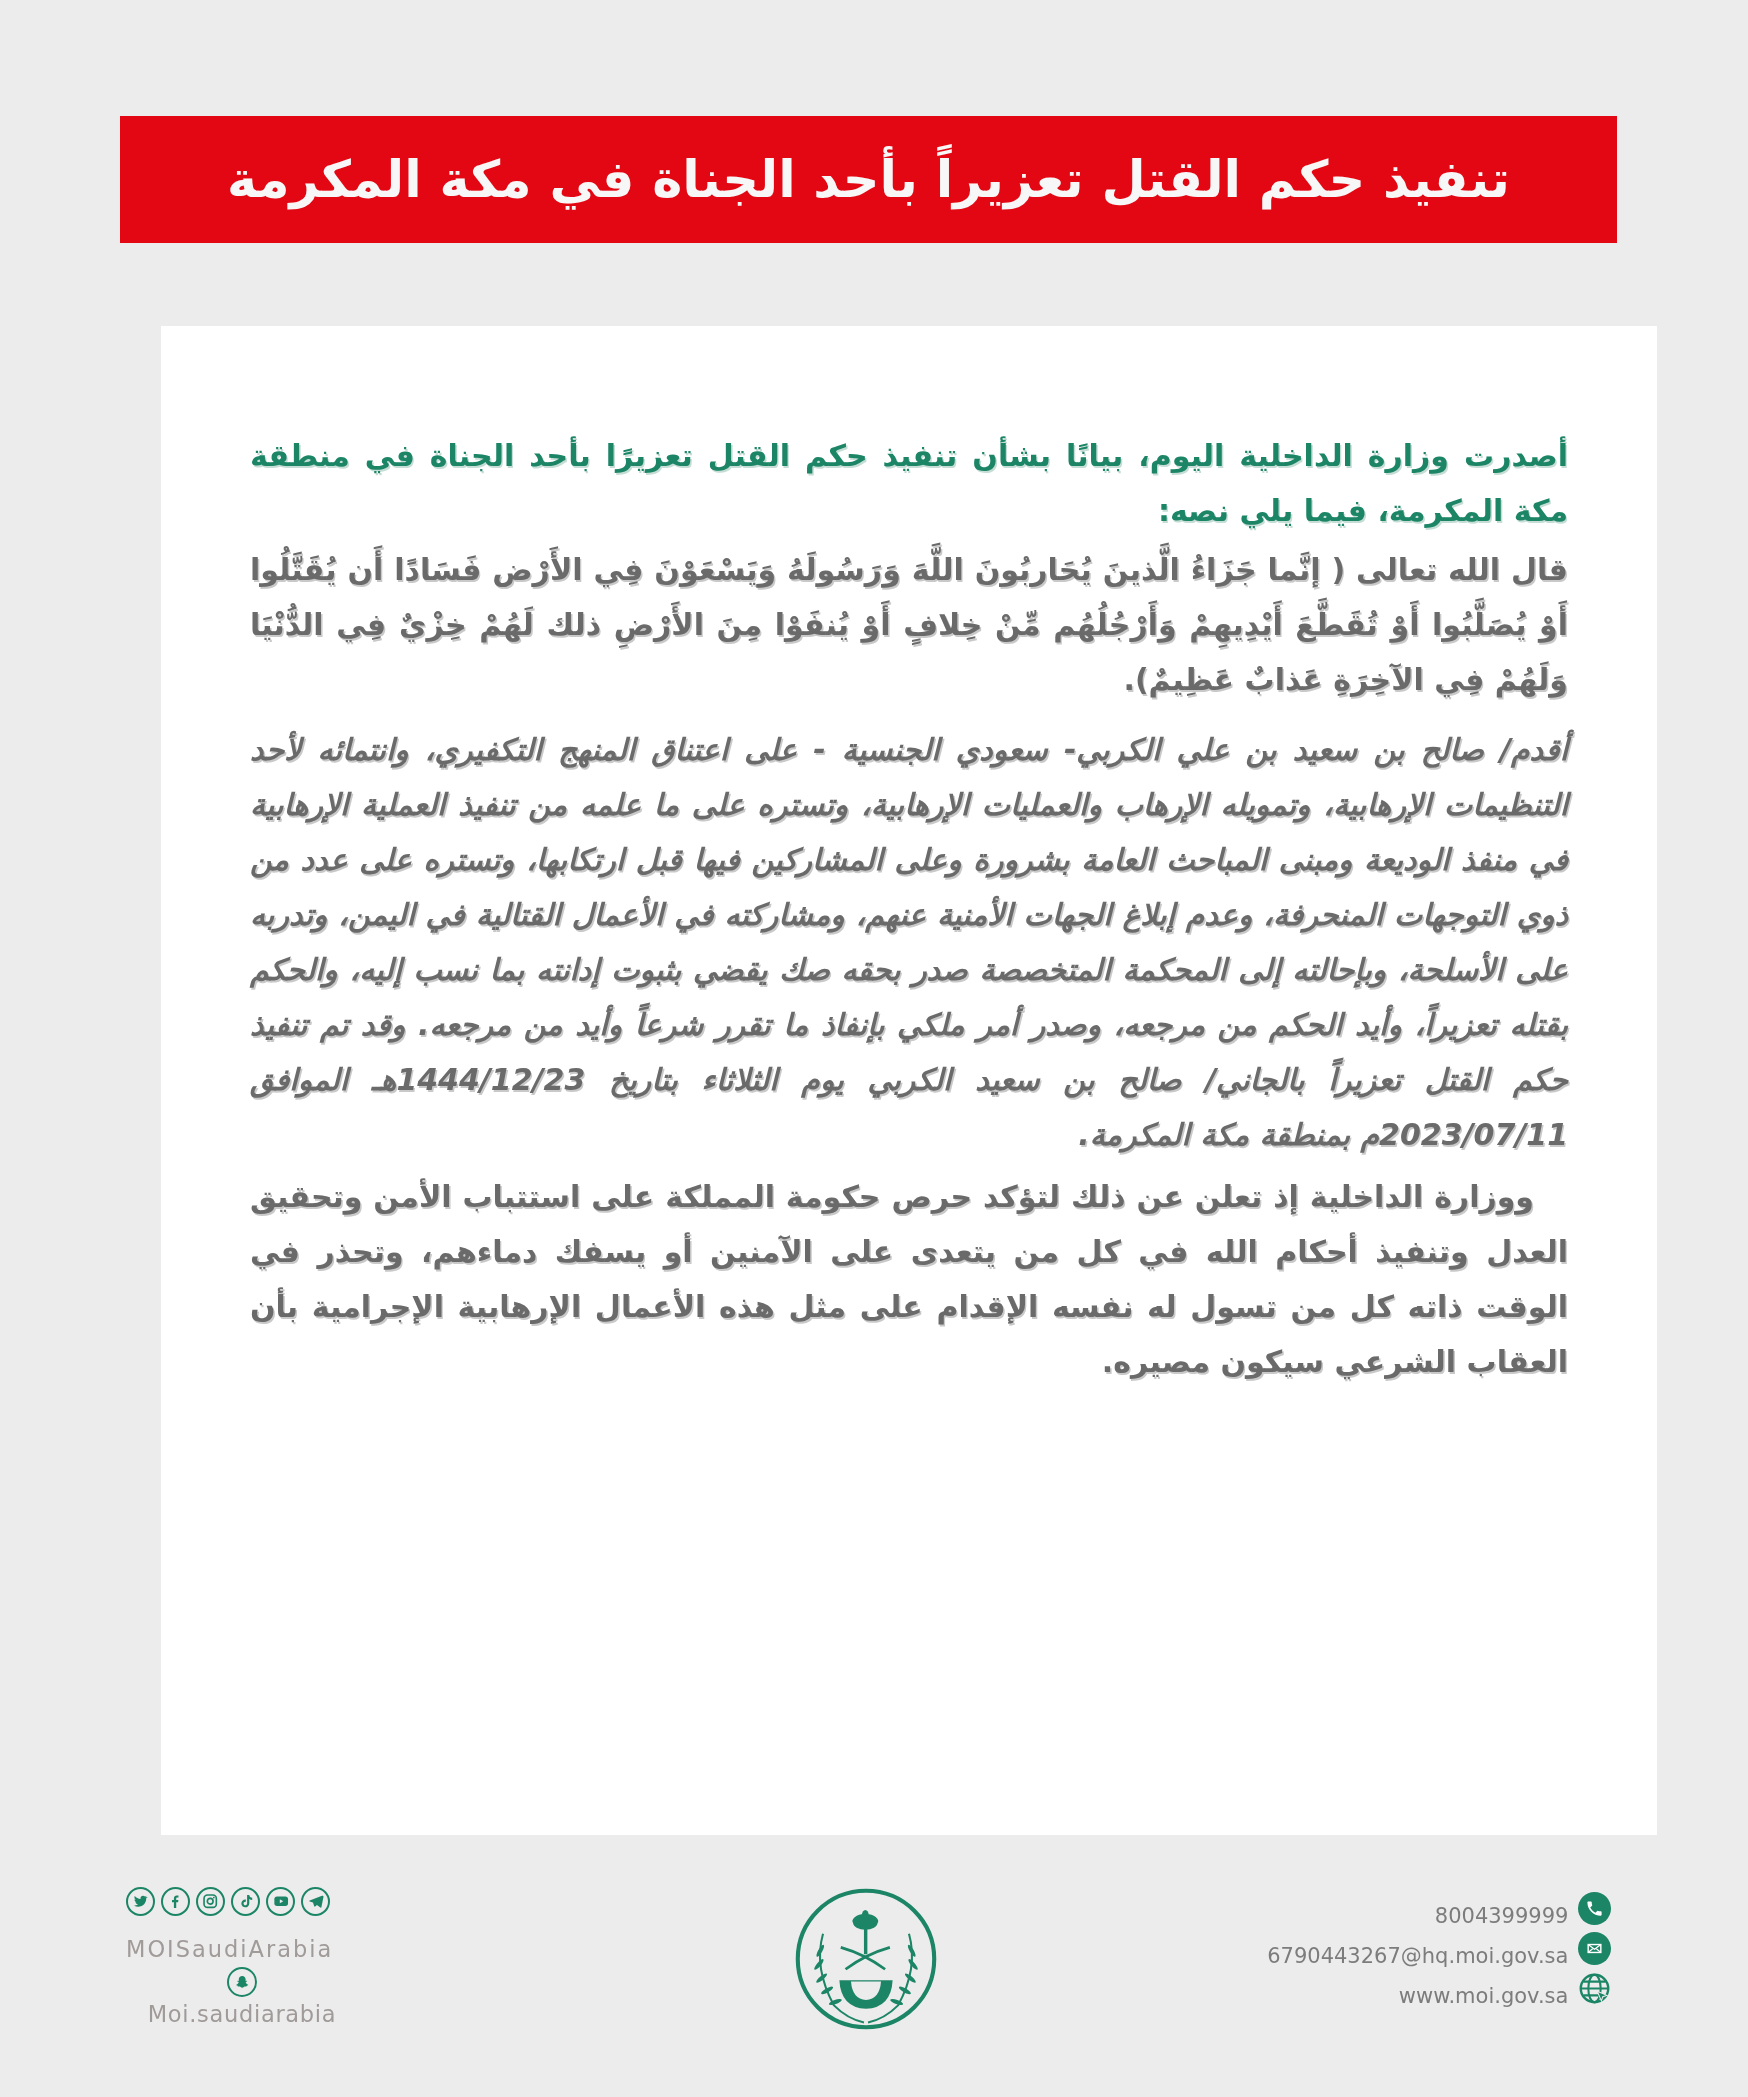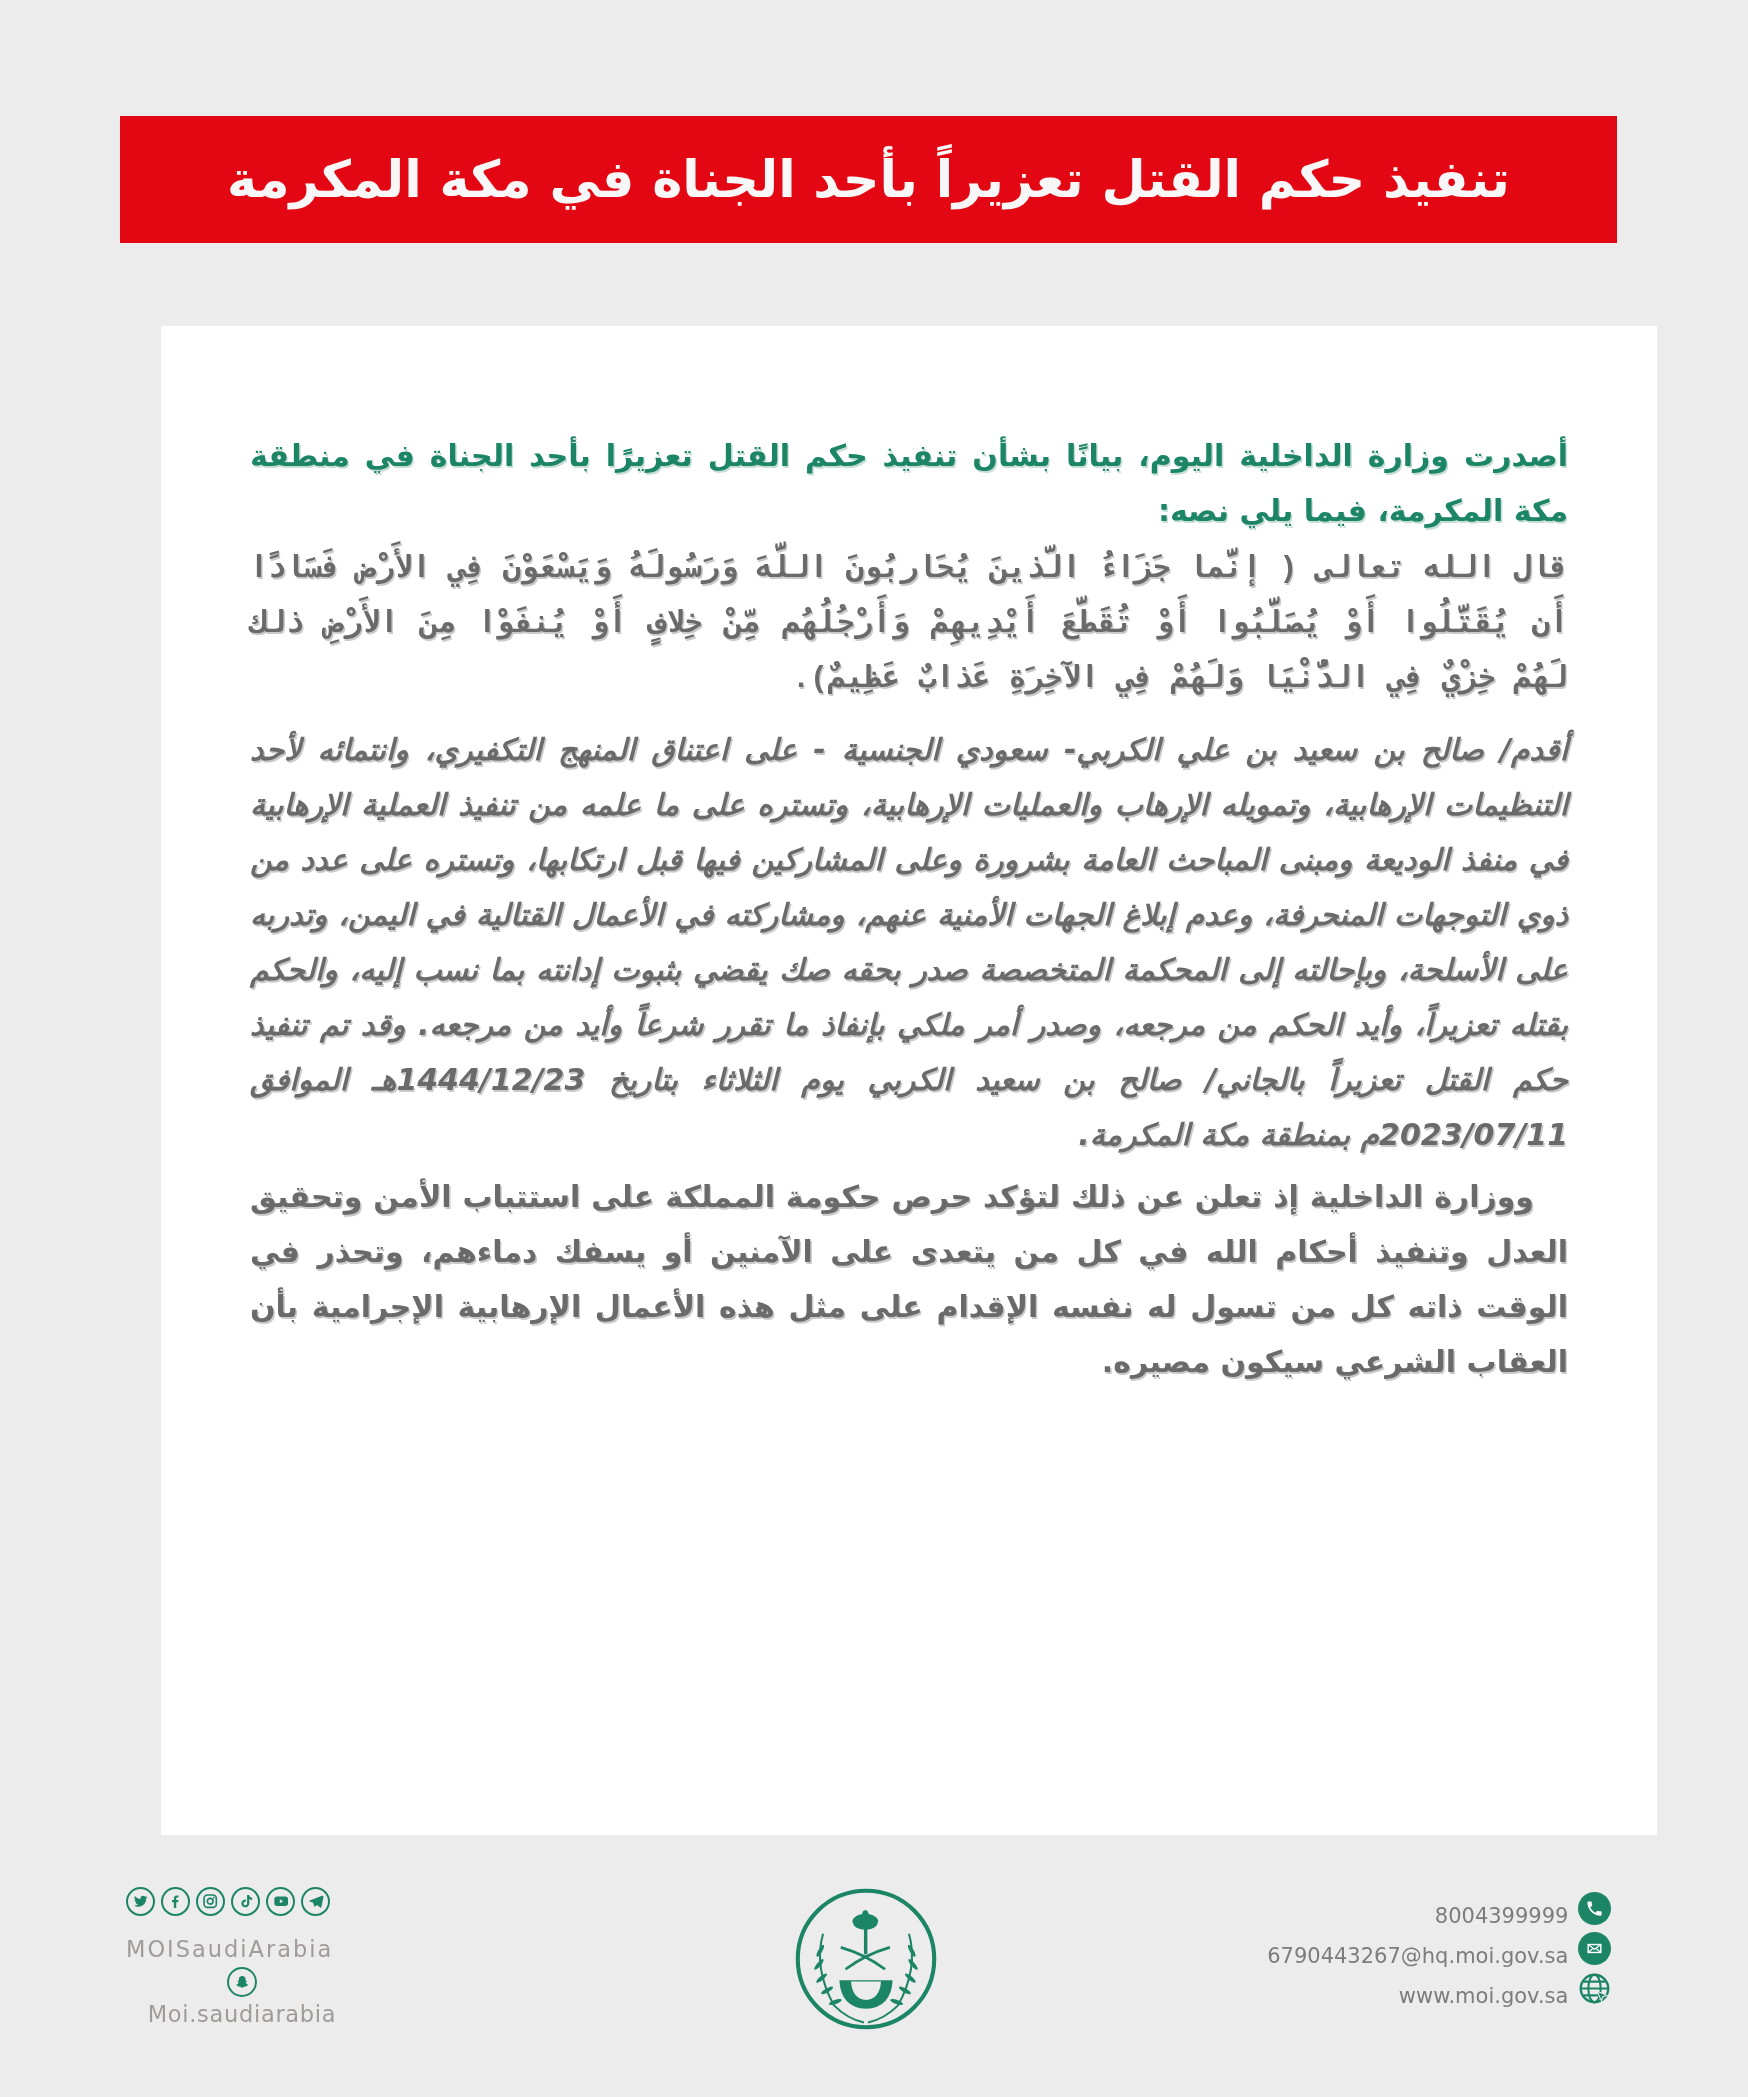--- a/index.html
+++ b/index.html
@@ -61,21 +61,20 @@
     text-shadow: 1.4px 2px 0 #c9c9c9;
   }
   .lead {
     color: #1c8566 !important;
     text-shadow: 1.4px 2px 0 #c6ddd5 !important;
     margin-bottom: 4.1px !important;
   }
   .quote {
     font-weight: bold;
     margin-bottom: 15px !important;
-    font-family: Liberation Mono, monospace;
   }
   .para2 {
     margin-bottom: 6.8px !important;
     font-style: italic;
   }
   .para3 {
     text-indent: 34px;
   }
   .closing {
     text-align: right;

